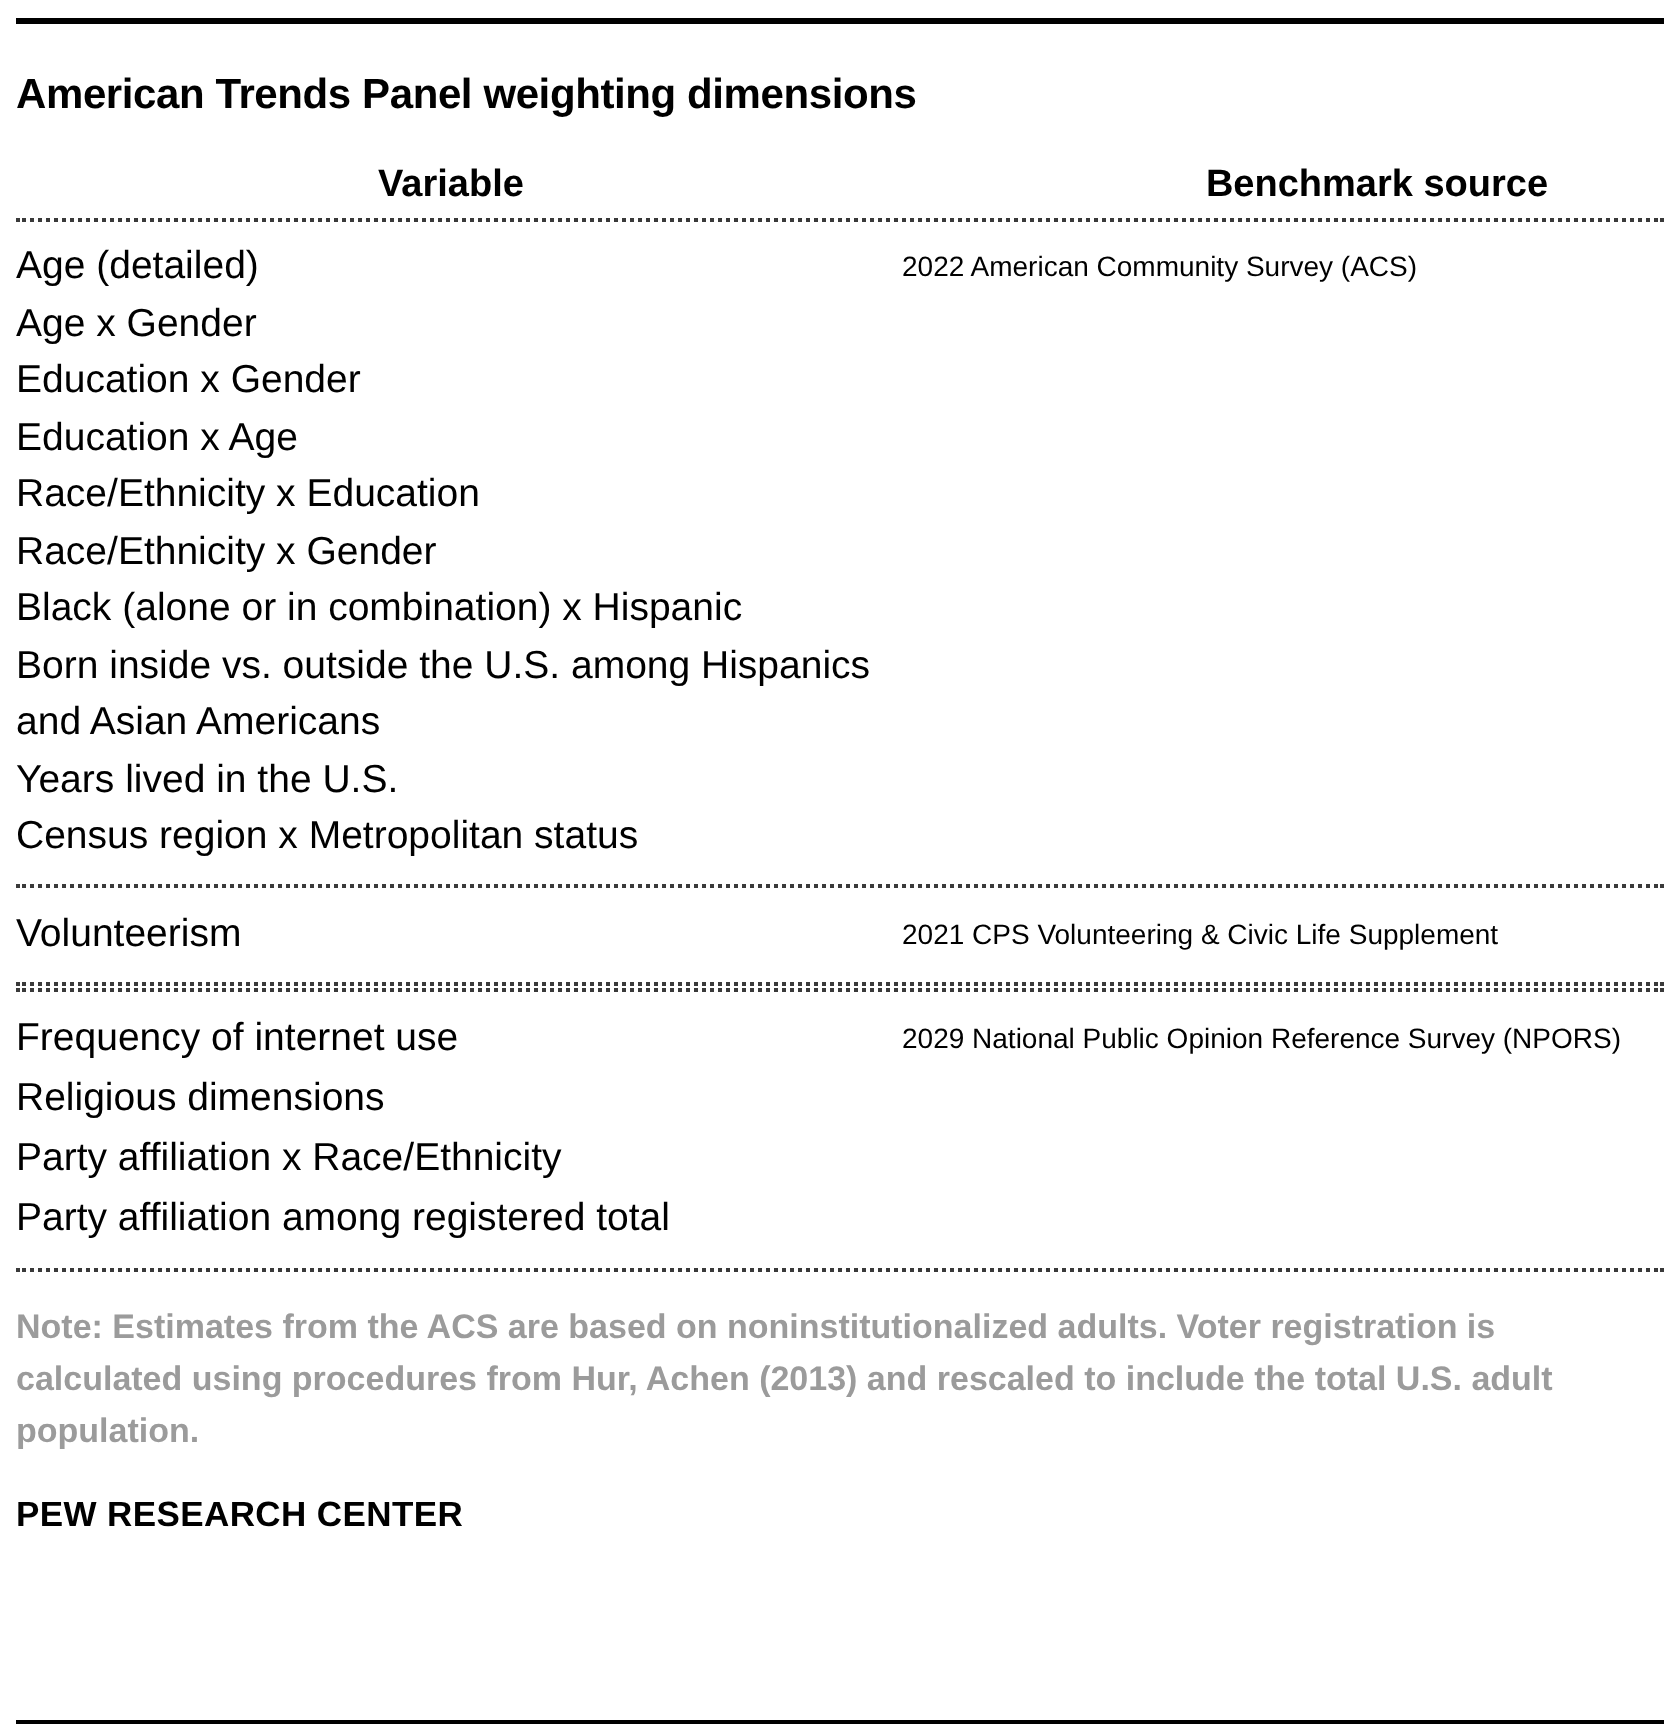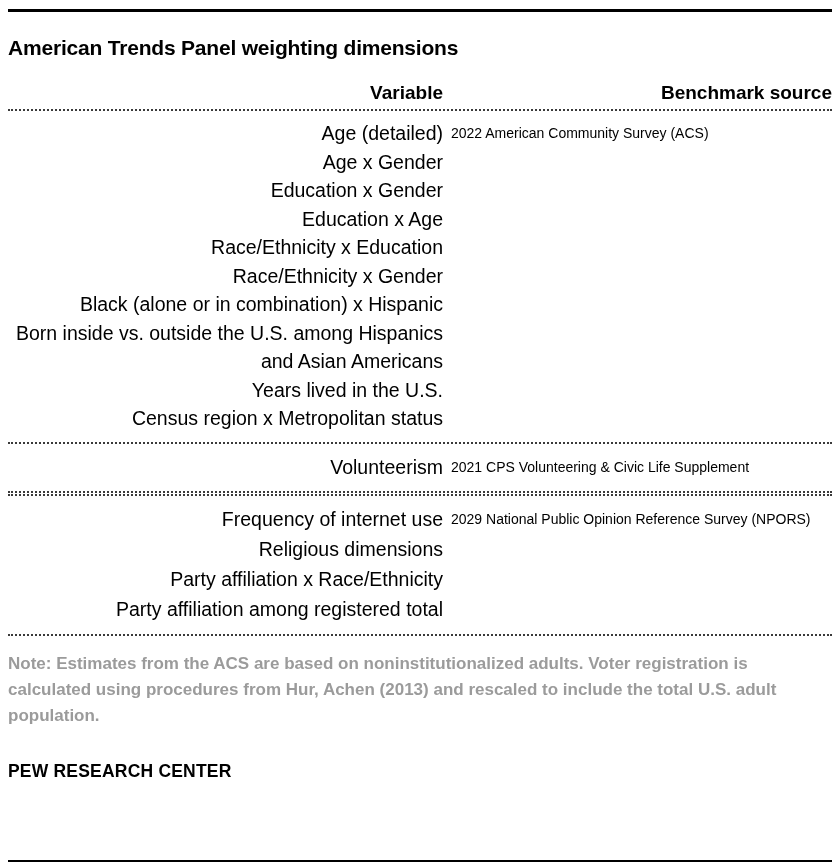--- a/index.html
+++ b/index.html
@@ -45,21 +45,21 @@
   table.wtable {
     width: 100%;
     border-collapse: collapse;
     table-layout: fixed;
     margin-top: 19px;
   }
   table.wtable col.c-var { width: 435px; }
   table.wtable col.c-src { width: 389px; }
 
   .hdr th {
-    text-align: right;
+    text-align: center;
     font-size: 19px;
     font-weight: bold;
     padding: 0 0 4px 0;
     vertical-align: bottom;
     line-height: 22px;
   }
   .hdr th.src-head {
     padding-left: 102px;
   }
   .dotted-row td {
@@ -72,21 +72,20 @@
     height: 0;
     border-top: 2px dotted #3a3a3a;
   }
   .grp td {
     vertical-align: top;
     padding: 0;
   }
   .grp td.var-cell {
     padding-top: 8px;
     padding-bottom: 9px;
-    text-align: right;
   }
   .grp td.src-cell {
     padding-top: 8px;
     padding-bottom: 9px;
     padding-left: 8px;
   }
   .vline {
     font-size: 19.5px;
     line-height: 28.5px;
     white-space: nowrap;
@@ -100,21 +99,21 @@
   .grp.spaced td.src-cell .sline { line-height: 30px; }
 
   .note {
     margin-top: 15px;
     font-size: 17px;
     line-height: 26px;
     color: #9b9b9b;
     font-weight: bold;
   }
   .footer {
-    margin-top: 32px;
+    margin-top: 18px;
     font-size: 17.5px;
     font-weight: bold;
     letter-spacing: 0.2px;
     color: #000000;
   }
 </style>
 </head>
 <body>
 
 <div class="figure">

